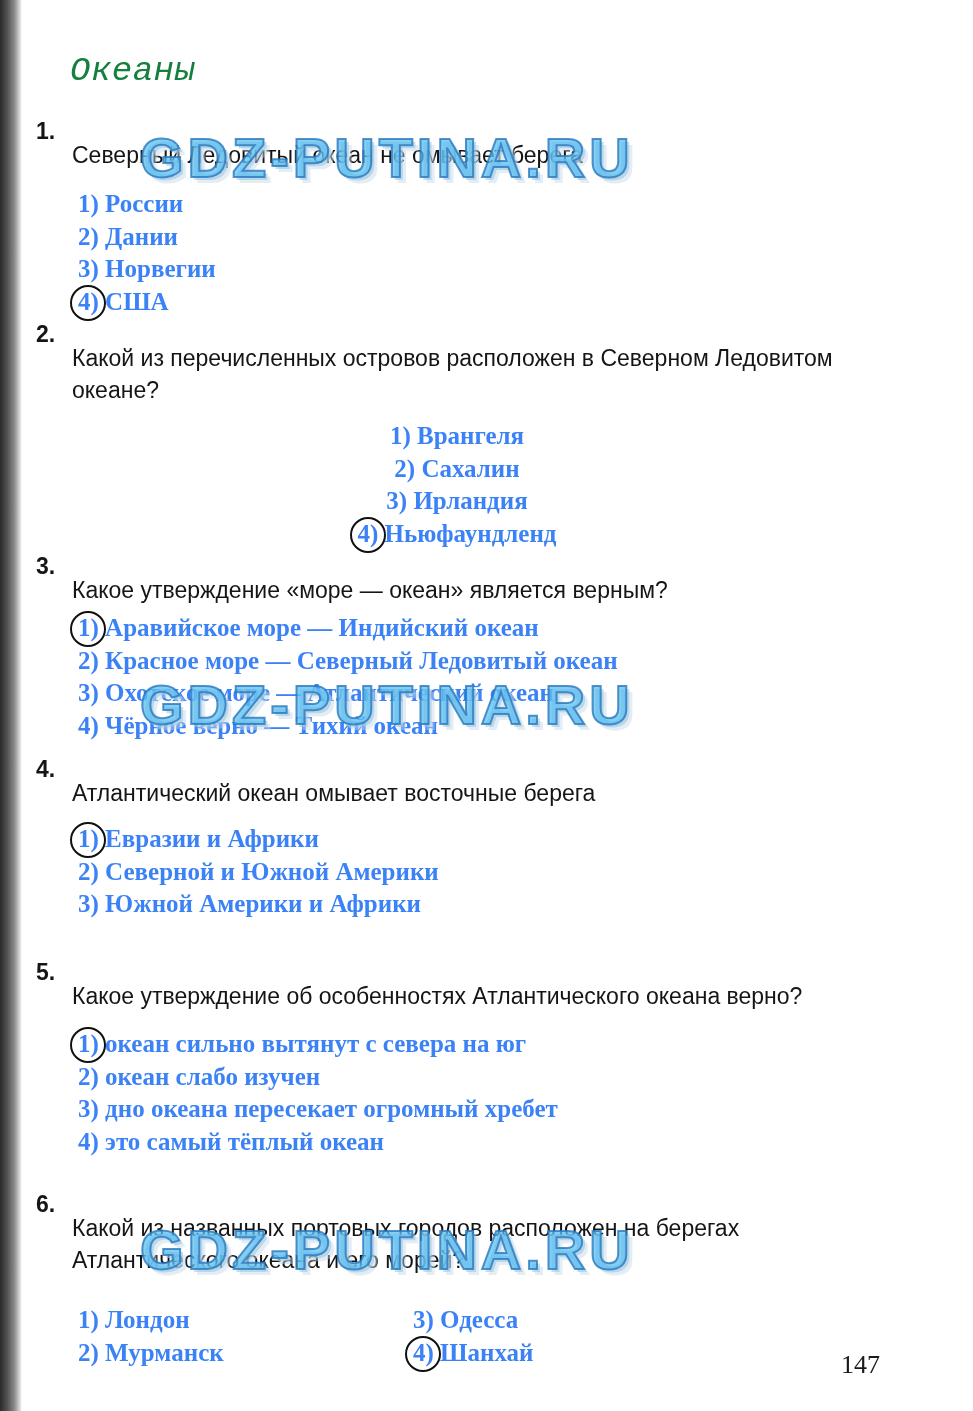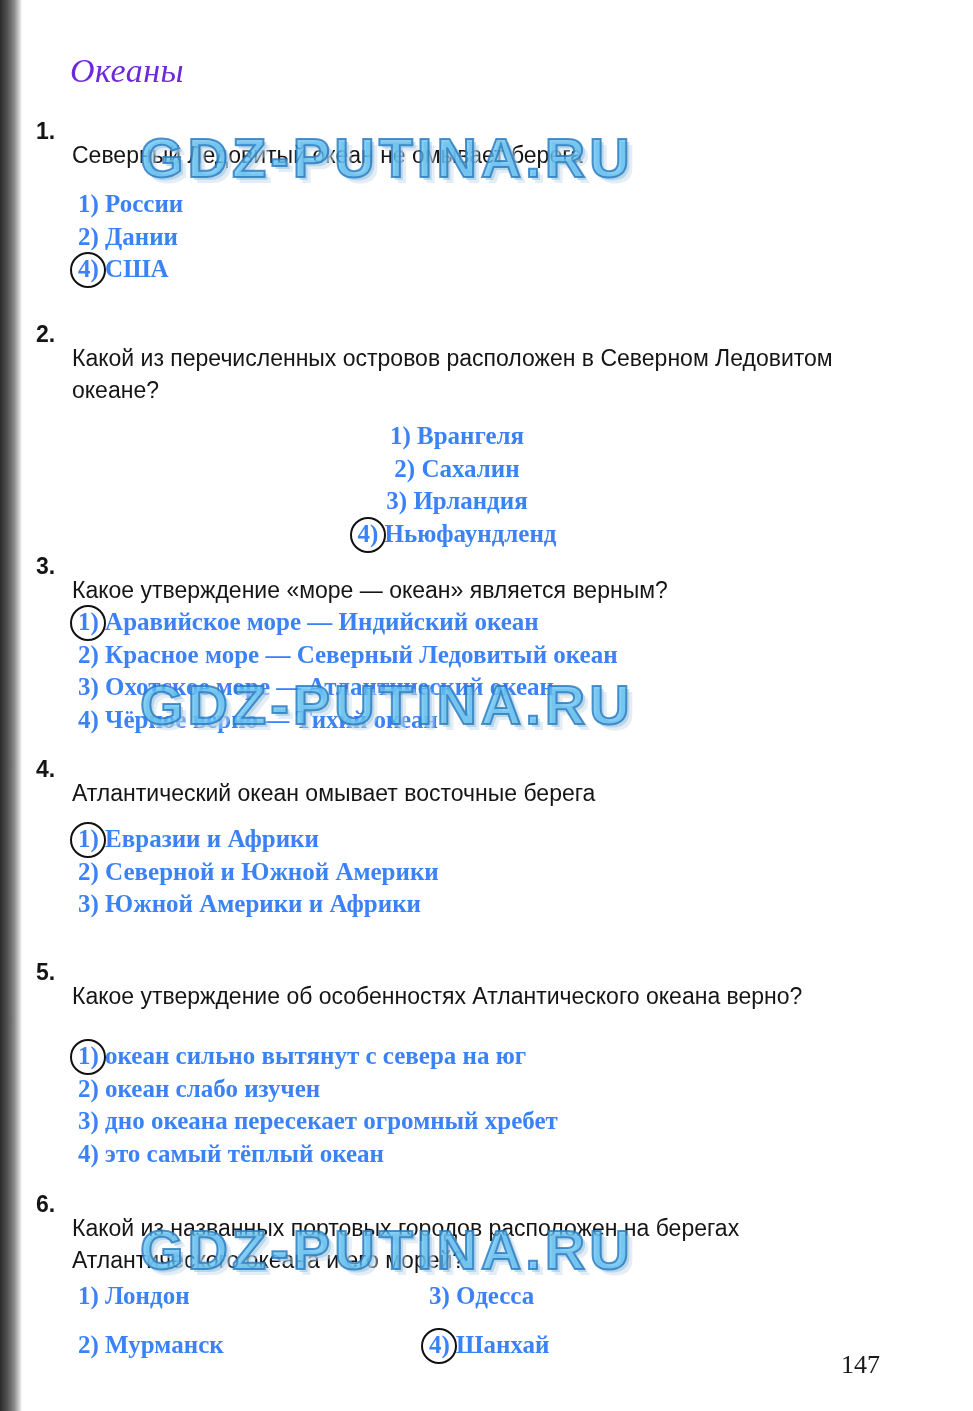--- a/index.html
+++ b/index.html
@@ -8,22 +8,22 @@
     background: #ffffff;
     font-family: "Liberation Serif", serif;
     color: #111;
   }
   .binding {
     position: absolute; left: 0; top: 0; width: 22px; height: 1411px;
     background: linear-gradient(to right, #2a2a2a 0%, #555 35%, #8a8a8a 65%, #d8d8d8 90%, #ffffff 100%);
   }
   .section-title {
     position: absolute; left: 70px; top: 52px;
-    font-family: Liberation Serif, serif; font-style: italic;
-    font-size: 34px; color: #6d28d9; letter-spacing: 0.5px;
+    font-family: Liberation Mono, monospace; font-style: italic;
+    font-size: 34px; color: #15803d; letter-spacing: 0.5px;
   }
   .question { position: absolute; left: 36px; width: 800px; }
   .q-head { display: flex; font-family: "Liberation Sans", sans-serif; font-size: 23px; line-height: 32px; color: #151515; }
   .q-num { width: 36px; flex: none; font-weight: bold; }
   .q-text { flex: 1; margin-top: 24px; }
   .opts { margin-left: 42px; margin-top: 10px; }
   .opt { font-family: "Liberation Serif", serif; font-size: 25px; line-height: 32.5px; font-weight: bold; color: #3b82f6; position: relative; white-space: nowrap; }
   .opt .num { display: inline-block; position: relative; }
   .opt.correct .num::before {
     content: ""; position: absolute; left: -8px; top: -1px;
@@ -52,20 +52,21 @@
 <div class="section-title">Океаны</div>
 
 <div class="question" style="top:115px;">
   <div class="q-head">
     <span class="q-num">1.</span>
     <span class="q-text">Северный Ледовитый океан не омывает берега</span>
   </div>
   <div class="opts" style="margin-top:17px;">
     <div class="opt"><span class="num">1)</span> <span>России</span></div>
     <div class="opt"><span class="num">2)</span> <span>Дании</span></div>
+    <div class="opt"><span class="num">3)</span> <span>Норвегии</span></div>
     <div class="opt correct"><span class="num">4)</span> <span>США</span></div>
   </div>
 </div>
 
 <div class="question" style="top:318px;">
   <div class="q-head">
     <span class="q-num">2.</span>
     <span class="q-text">Какой из перечисленных островов расположен в Северном Ледовитом океане?</span>
   </div>
   <div class="opts" style="margin-top:14px;text-align:center;">
@@ -74,21 +75,21 @@
     <div class="opt"><span class="num">3)</span> <span>Ирландия</span></div>
     <div class="opt correct"><span class="num">4)</span> <span>Ньюфаундленд</span></div>
   </div>
 </div>
 
 <div class="question" style="top:550px;">
   <div class="q-head">
     <span class="q-num">3.</span>
     <span class="q-text">Какое утверждение «море — океан» является верным?</span>
   </div>
-  <div class="opts" style="margin-top:0;">
+  <div class="opts" style="margin-top:6px;">
     <div class="opt correct"><span class="num">1)</span> <span>Аравийское море — Индийский океан</span></div>
     <div class="opt"><span class="num">2)</span> <span>Красное море — Северный Ледовитый океан</span></div>
     <div class="opt"><span class="num">3)</span> <span>Охотское море — Атлантический океан</span></div>
     <div class="opt"><span class="num">4)</span> <span>Чёрное верно — Тихий океан</span></div>
   </div>
 </div>
 
 <div class="question" style="top:753px;">
   <div class="q-head">
     <span class="q-num">4.</span>
@@ -99,34 +100,34 @@
     <div class="opt"><span class="num">2)</span> <span>Северной и Южной Америки</span></div>
     <div class="opt"><span class="num">3)</span> <span>Южной Америки и Африки</span></div>
   </div>
 </div>
 
 <div class="question" style="top:956px;">
   <div class="q-head">
     <span class="q-num">5.</span>
     <span class="q-text">Какое утверждение об особенностях Атлантического океана верно?</span>
   </div>
-  <div class="opts" style="margin-top:28px;">
+  <div class="opts" style="margin-top:16px;">
     <div class="opt correct"><span class="num">1)</span> <span>океан сильно вытянут с севера на юг</span></div>
     <div class="opt"><span class="num">2)</span> <span>океан слабо изучен</span></div>
     <div class="opt"><span class="num">3)</span> <span>дно океана пересекает огромный хребет</span></div>
     <div class="opt"><span class="num">4)</span> <span>это самый тёплый океан</span></div>
   </div>
 </div>
 
 <div class="question" style="top:1188px;">
   <div class="q-head">
     <span class="q-num">6.</span>
     <span class="q-text">Какой из названных портовых городов расположен на берегах Атлантического океана и его морей?</span>
   </div>
-  <div class="opts two-col" style="margin-top:4px;gap:16px;">
+  <div class="opts two-col" style="margin-top:28px;">
     <div class="opt"><span class="num">1)</span> <span>Лондон</span></div>
     <div class="opt"><span class="num">3)</span> <span>Одесса</span></div>
     <div class="opt"><span class="num">2)</span> <span>Мурманск</span></div>
     <div class="opt correct"><span class="num">4)</span> <span>Шанхай</span></div>
   </div>
 </div>
 
 <div class="page-number">147</div>
 
 <div class="watermark" style="top:118px;">GDZ-PUTINA.RU</div>

